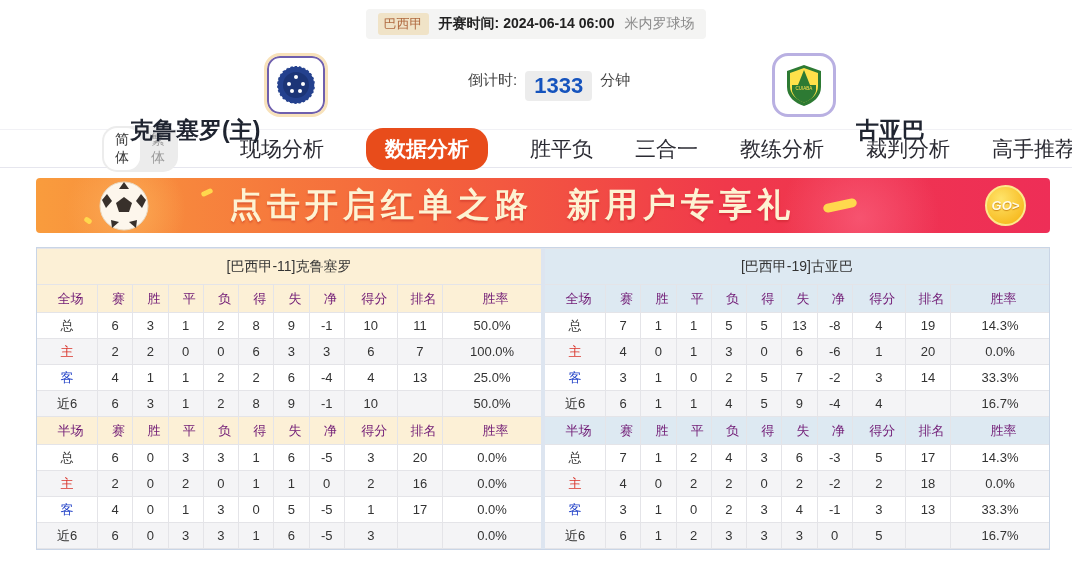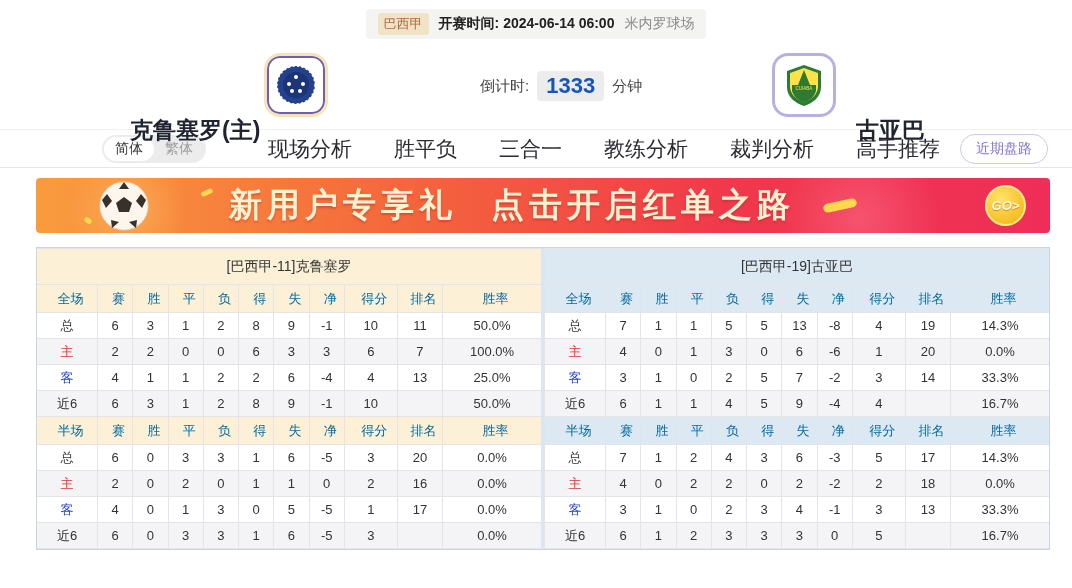--- a/index.html
+++ b/index.html
@@ -31,22 +31,22 @@
   .away-name { position:absolute; left:856px; top:50%; transform:translateY(-50%); }
   .logo-box {
     position:absolute; top:10px; width:64px; height:64px;
     border-radius:16px; background:#fff;
     display:flex; align-items:center; justify-content:center;
   }
   .home-logo { left:264px; border:3px solid #f8e2ba; box-shadow:inset 0 0 0 2px #6f5fae; }
   .away-logo { left:772px; border:3px solid #b9b0e2; }
 
   .countdown {
-    position:absolute; left:480px; top:50%; transform:translateY(-50%);
-    display:flex; align-items:center; gap:8px; font-size:15px; color:#444;
+    position:absolute; left:468px; top:50%; transform:translateY(-50%);
+    display:flex; gap:8px; font-size:15px; color:#444;
   }
   .countdown-chip {
     background:#ececec; border-radius:4px; padding:2px 9px;
     color:#1553bd; font-size:22px; font-weight:bold;
   }
 
   
   .nav {
     height:39px; display:flex; align-items:center;
     border-top:1px solid #f1f1f5; border-bottom:1px solid #e6e6ee;
@@ -117,21 +117,21 @@
   }
   .table-body { display:flex; }
   .half { flex:1; min-width:0; }
   .mid-divider { width:4px; background:#dde5f0; }
 
   table.stats { width:100%; border-collapse:collapse; table-layout:fixed; font-size:13px; }
   table.stats td, table.stats th { border:1px solid #e4e4e8; text-align:center; font-weight:normal; }
   tr.team-title td { height:36px; font-size:14px; color:#333; border-left:none; border-right:none; }
   .home-half tr.team-title td, .home-half tr.col-head th { background:#fcf0d6; }
   .away-half tr.team-title td, .away-half tr.col-head th { background:#dde9f2; }
-  tr.col-head th { height:28px; color:#0369a1;padding-left:7px; }
+  tr.col-head th { height:28px; color:#701a75;padding-left:7px; }
   tr.data-row td { height:26px; color:#333; }
   tr.row-home td, tr.row-near td { background:#f4f4f6; }
   tr.row-total td, tr.row-away td { background:#fff; }
   tr.row-home td:first-child { color:#d9342b; }
   tr.row-away td:first-child { color:#2645c8; }
   table.stats td:first-child, table.stats th:first-child { border-left:none; }
   table.stats td:last-child, table.stats th:last-child { border-right:none; }
 </style>
 </head>
 <body>
@@ -183,20 +183,21 @@
   </div>
 </div>
 
 <div class="nav">
   <div class="lang-toggle">
     <span class="lang-seg active">简体</span>
     <span class="lang-seg">繁体</span>
   </div>
   <div class="tabs">
     <span class="tab">现场分析</span>
+    <span class="tab active">数据分析</span>
     <span class="tab">胜平负</span>
     <span class="tab">三合一</span>
     <span class="tab">教练分析</span>
     <span class="tab">裁判分析</span>
     <span class="tab">高手推荐</span>
   </div>
   <div class="recent-btn">近期盘路</div>
 </div>
 
 <div class="banner">
@@ -209,22 +210,22 @@
       <polygon points="26,2 31,9 21,9" fill="#38302b"></polygon>
       <polygon points="48,20 44,28 38,21 43,14" fill="#38302b"></polygon>
       <polygon points="4,20 9,14 14,21 8,28" fill="#38302b"></polygon>
       <polygon points="14,48 13,40 21,42" fill="#38302b"></polygon>
       <polygon points="38,48 31,42 39,40" fill="#38302b"></polygon>
     </svg>
   </div>
   <div class="confetti c1"></div>
   <div class="confetti c2"></div>
   <div class="banner-text">
+    <span>点击开启红单之路</span>
     <span>新用户专享礼</span>
-    <span>点击开启红单之路</span>
     <span class="swoosh"></span>
   </div>
   <div class="go-btn">GO&gt;</div>
 </div>
 
 <div class="league-table">
   <div class="table-body">
 
     <div class="half home-half">
       <table class="stats">

